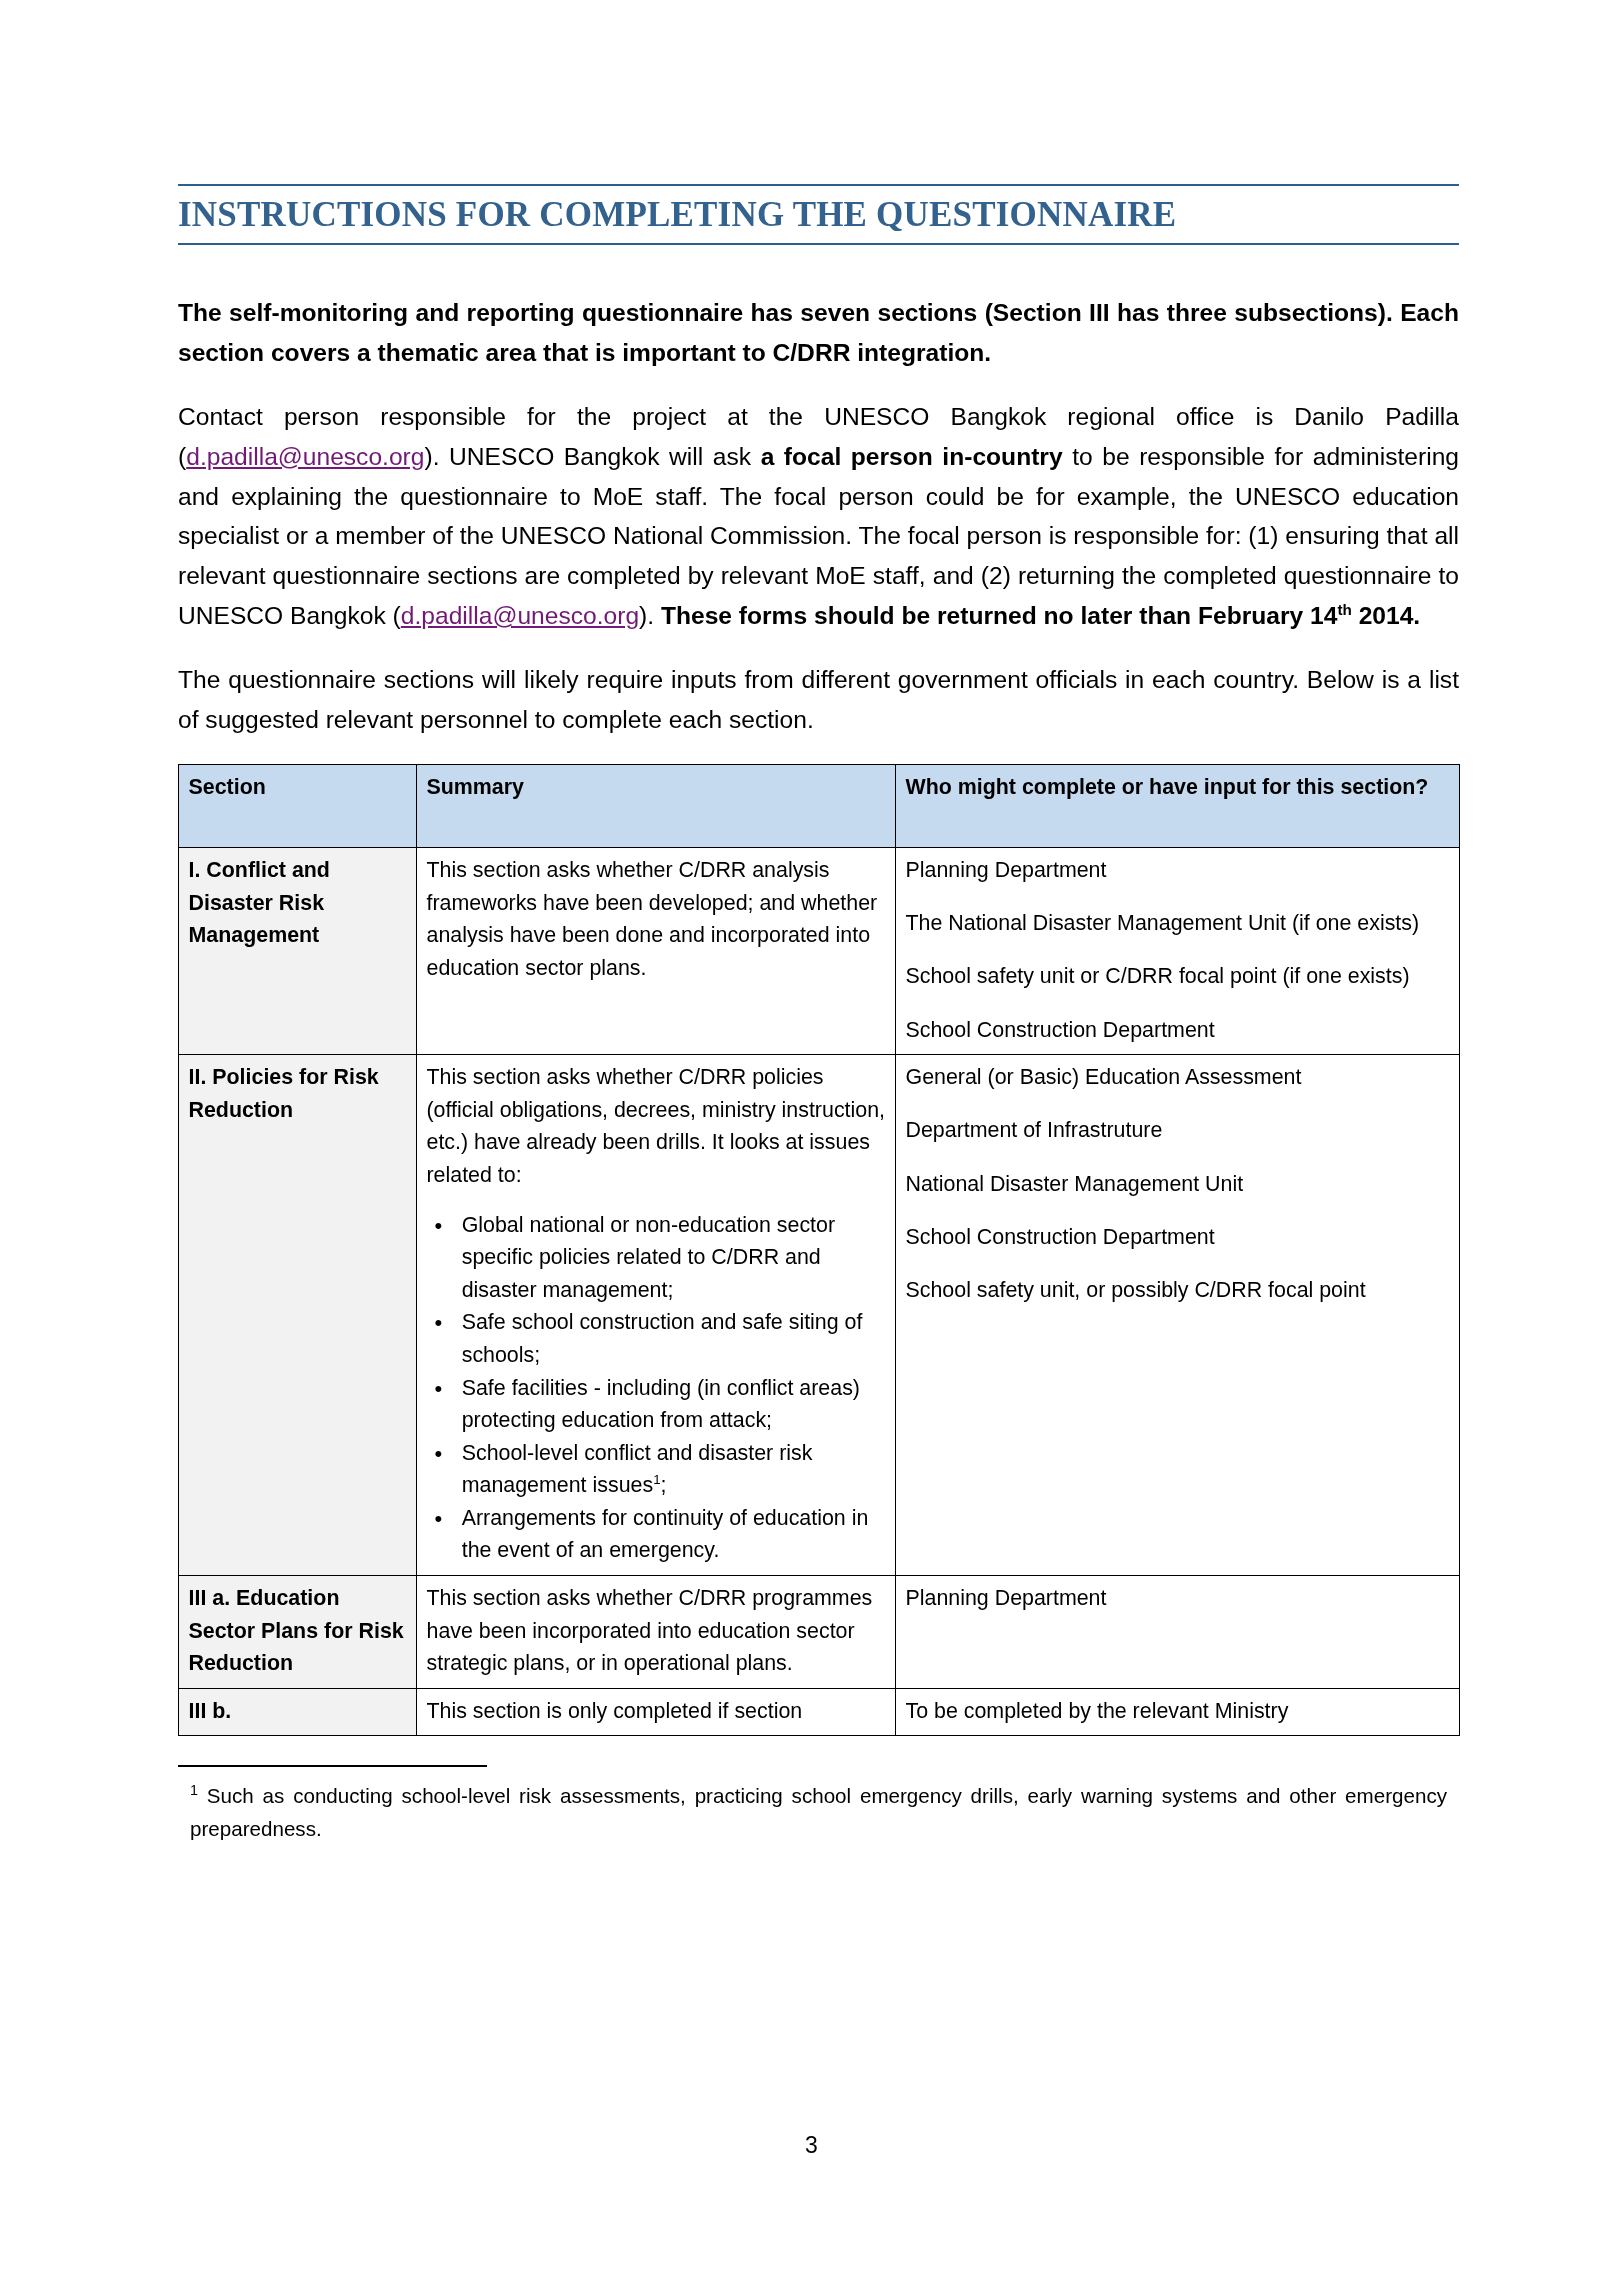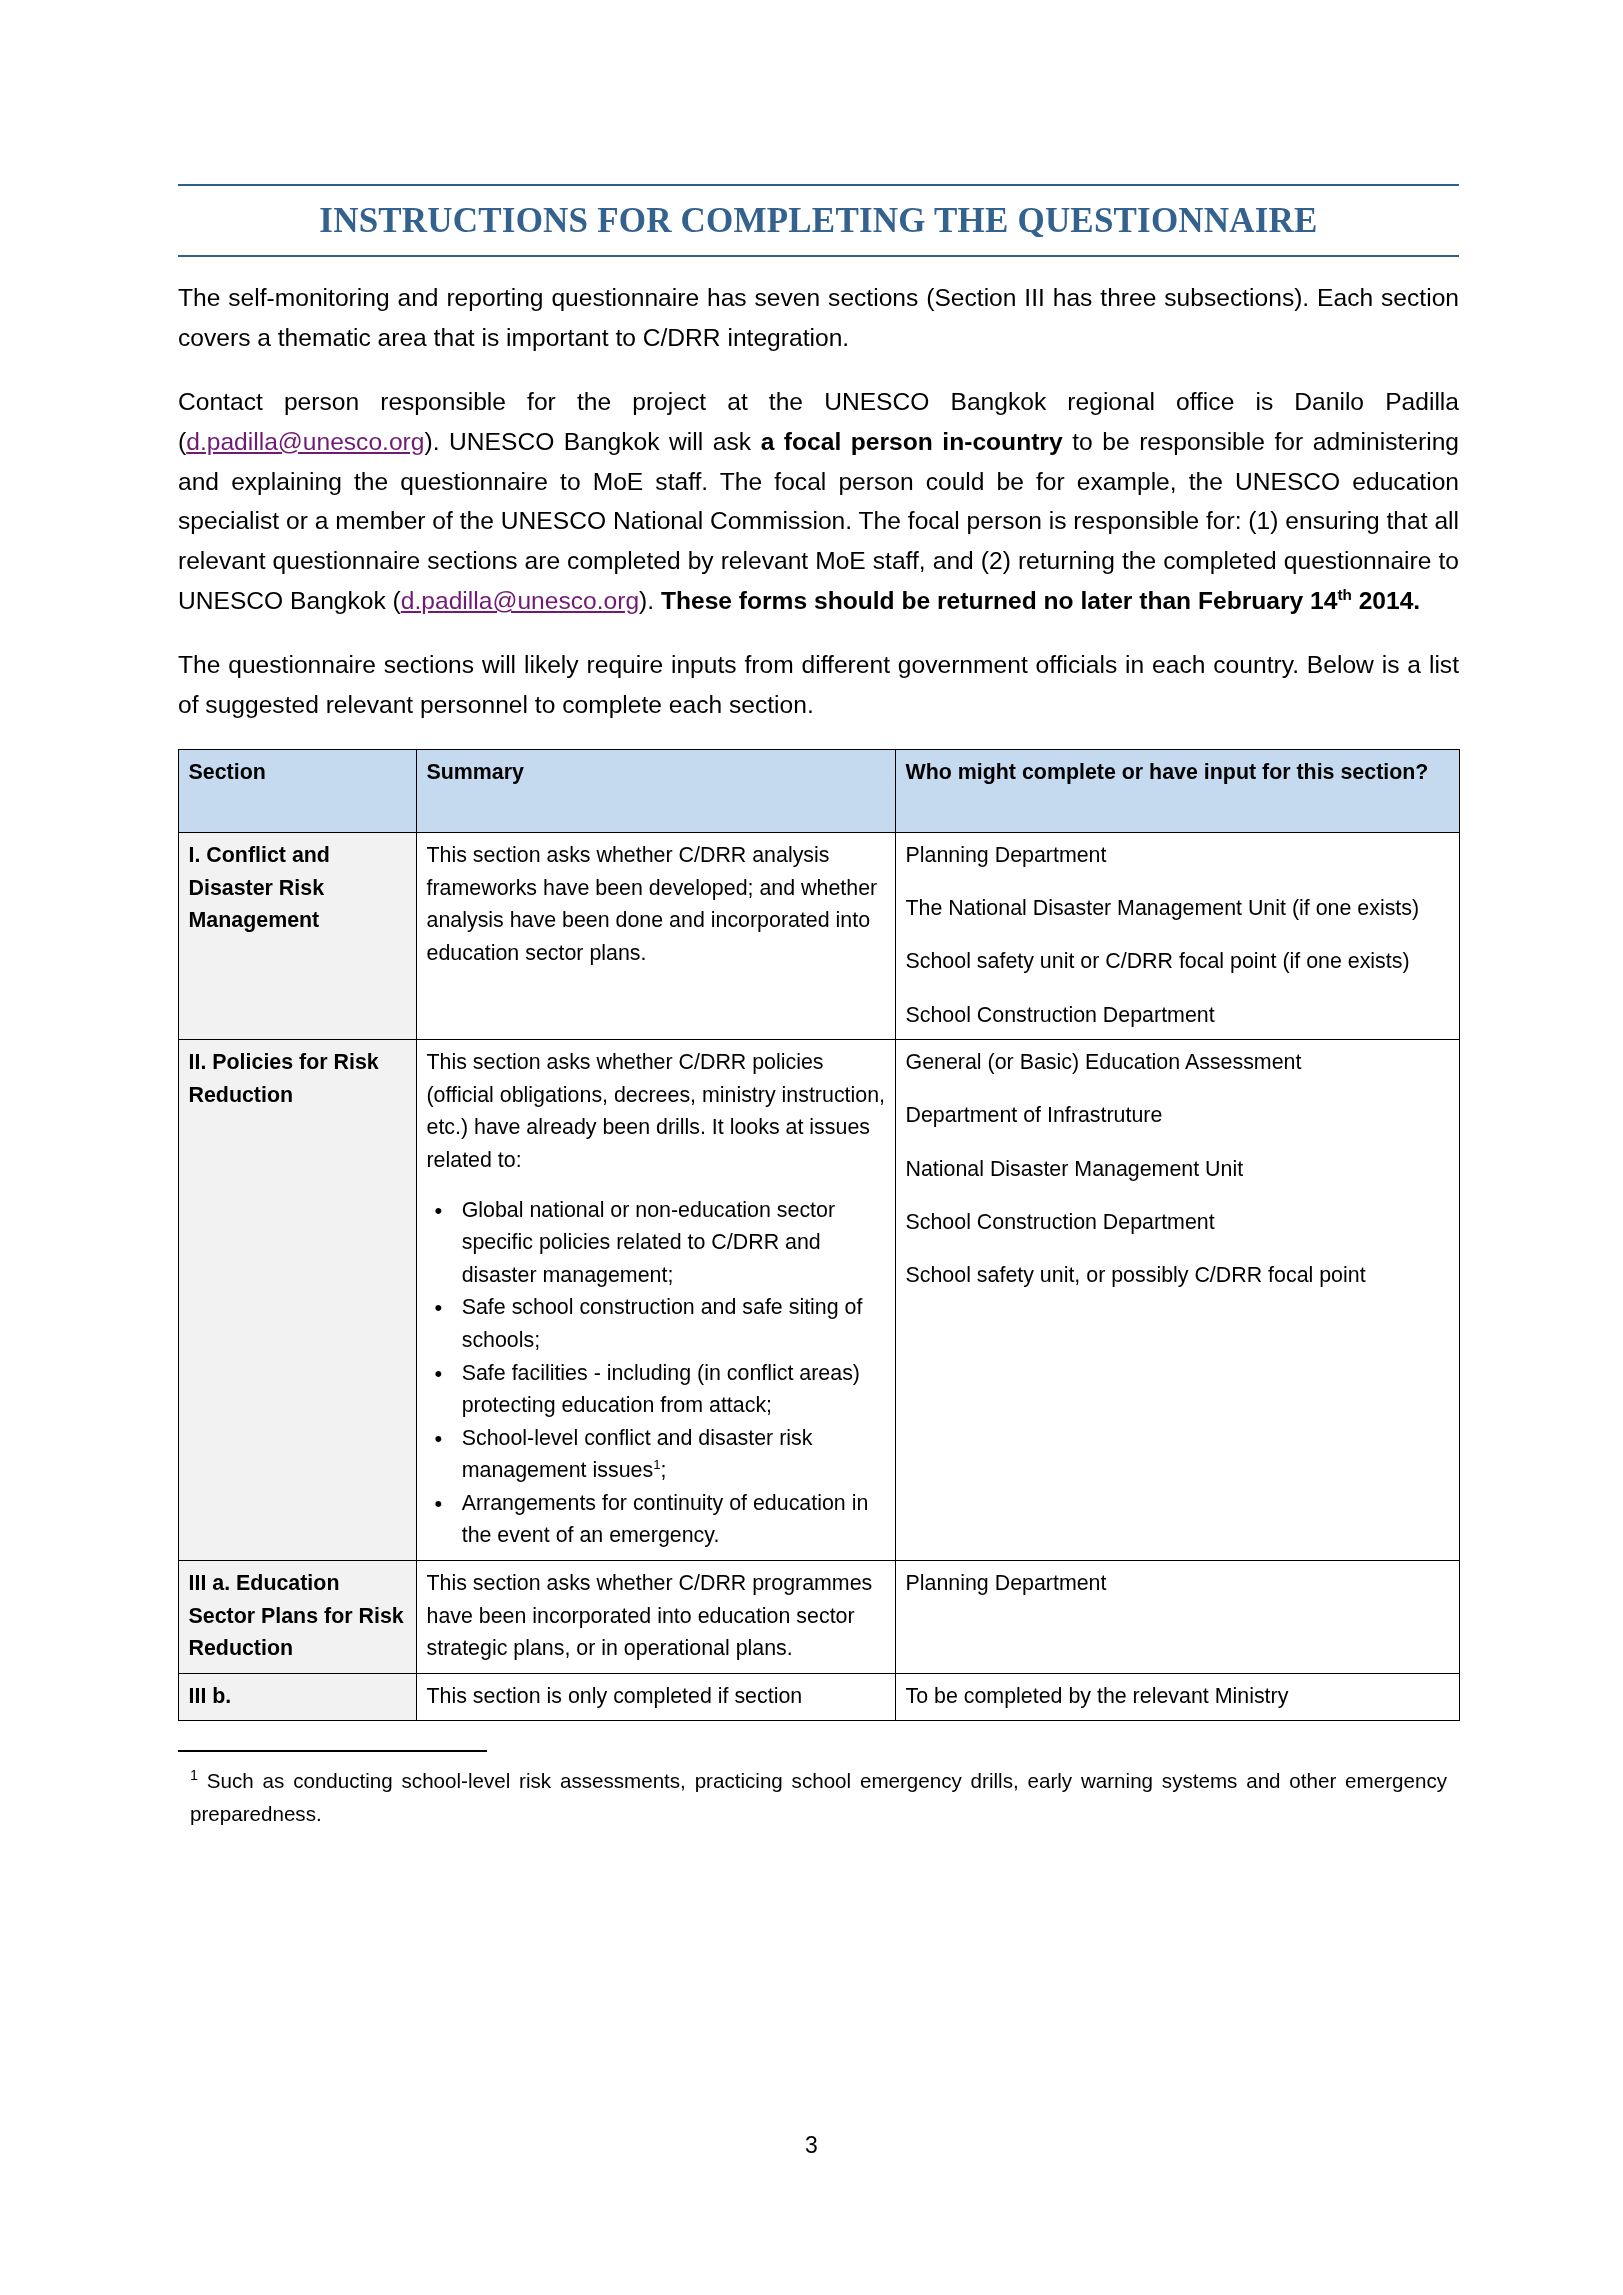--- a/index.html
+++ b/index.html
@@ -30,33 +30,32 @@
     border-bottom: 2.4px double #2e5f8a;
     padding: 11px 0 9.5px 0;
   }
   .doc-title {
     font-family: "Liberation Serif", serif;
     font-size: 35px;
     font-weight: 700;
     color: #33628f;
     letter-spacing: 0.2px;
     line-height: 1.05;
-    margin: 6px;
-    text-align: center;
+    margin: 0;
   }
 
   
   p.body {
     font-size: 24.6px;
     line-height: 1.62;
     text-align: justify;
     margin: 0 0 24px 0;
     color: #000;
   }
-  p.body.first { margin-top: 21px; }
+  p.body.first { margin-top: 48px; font-weight: bold; }
   a.mail {
     color: #701a75;
     text-decoration: underline;
   }
   .b { font-weight: 700; }
   sup { font-size: 0.62em; vertical-align: super; line-height: 0; }
 
   
   table.matrix {
     border-collapse: collapse;

